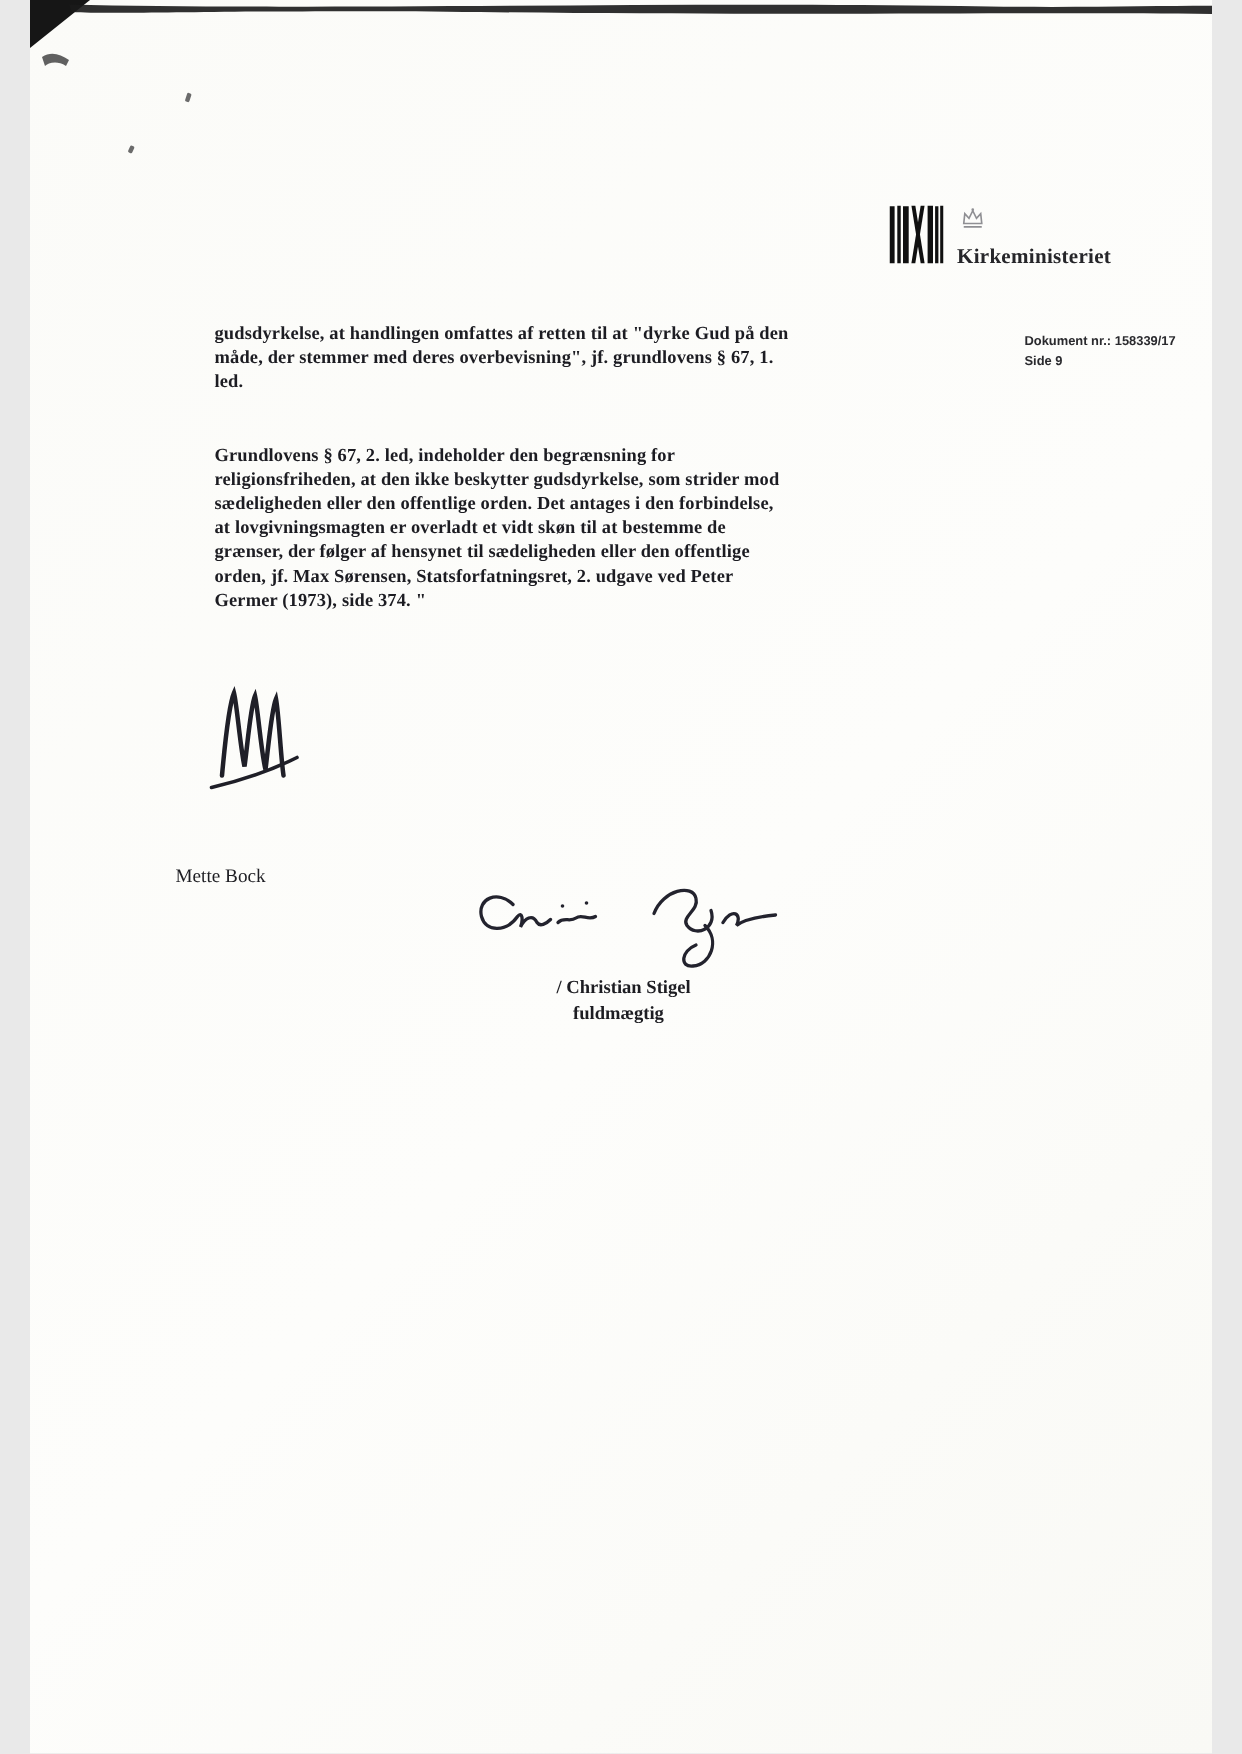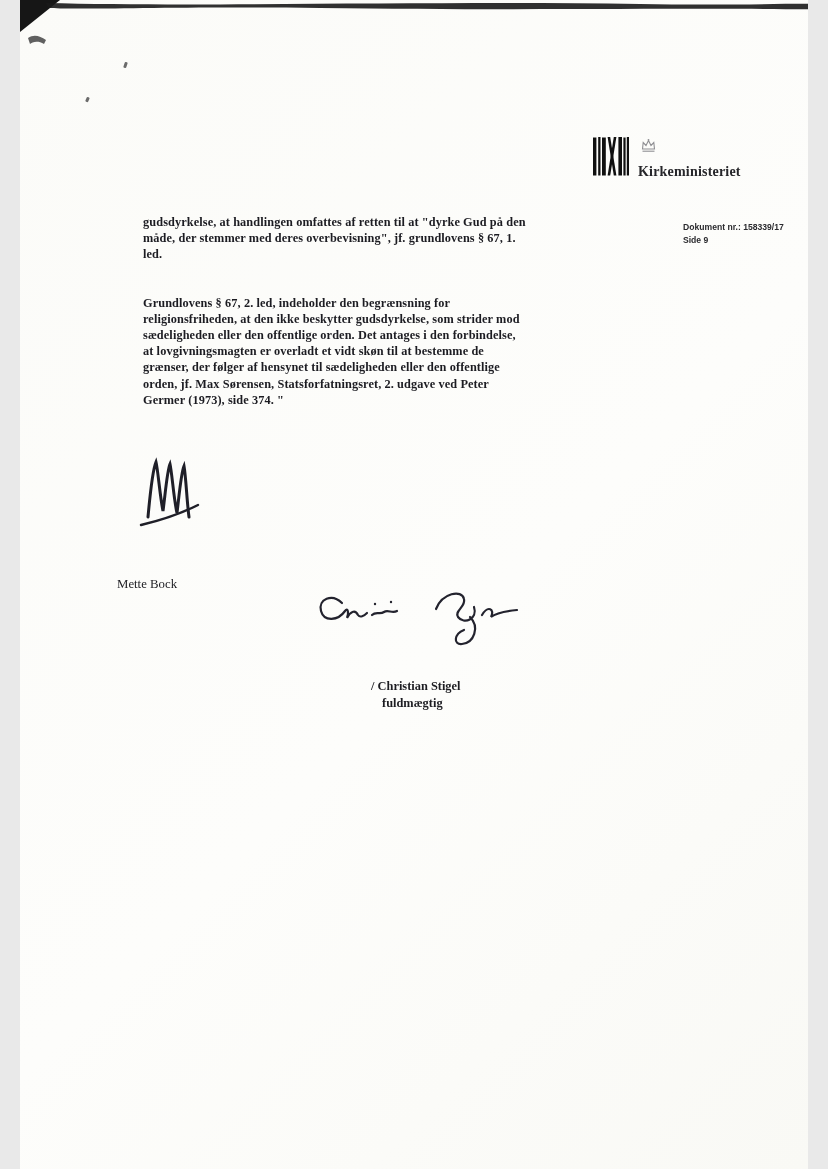--- a/index.html
+++ b/index.html
@@ -87,21 +87,20 @@
     font-size: 12.8px;
     font-weight: 400;
   }
   .officer {
     position: absolute;
     left: 351px;
     top: 650px;
     font-size: 12.4px;
     font-weight: 600;
     line-height: 16.5px;
-    margin-top: 28px;
   }
   .officer .title {
     padding-left: 11px;
     font-family: Liberation Serif, serif;
   }
   .artifact-top {
     position: absolute;
     left: 0;
     top: 0;
     pointer-events: none;

